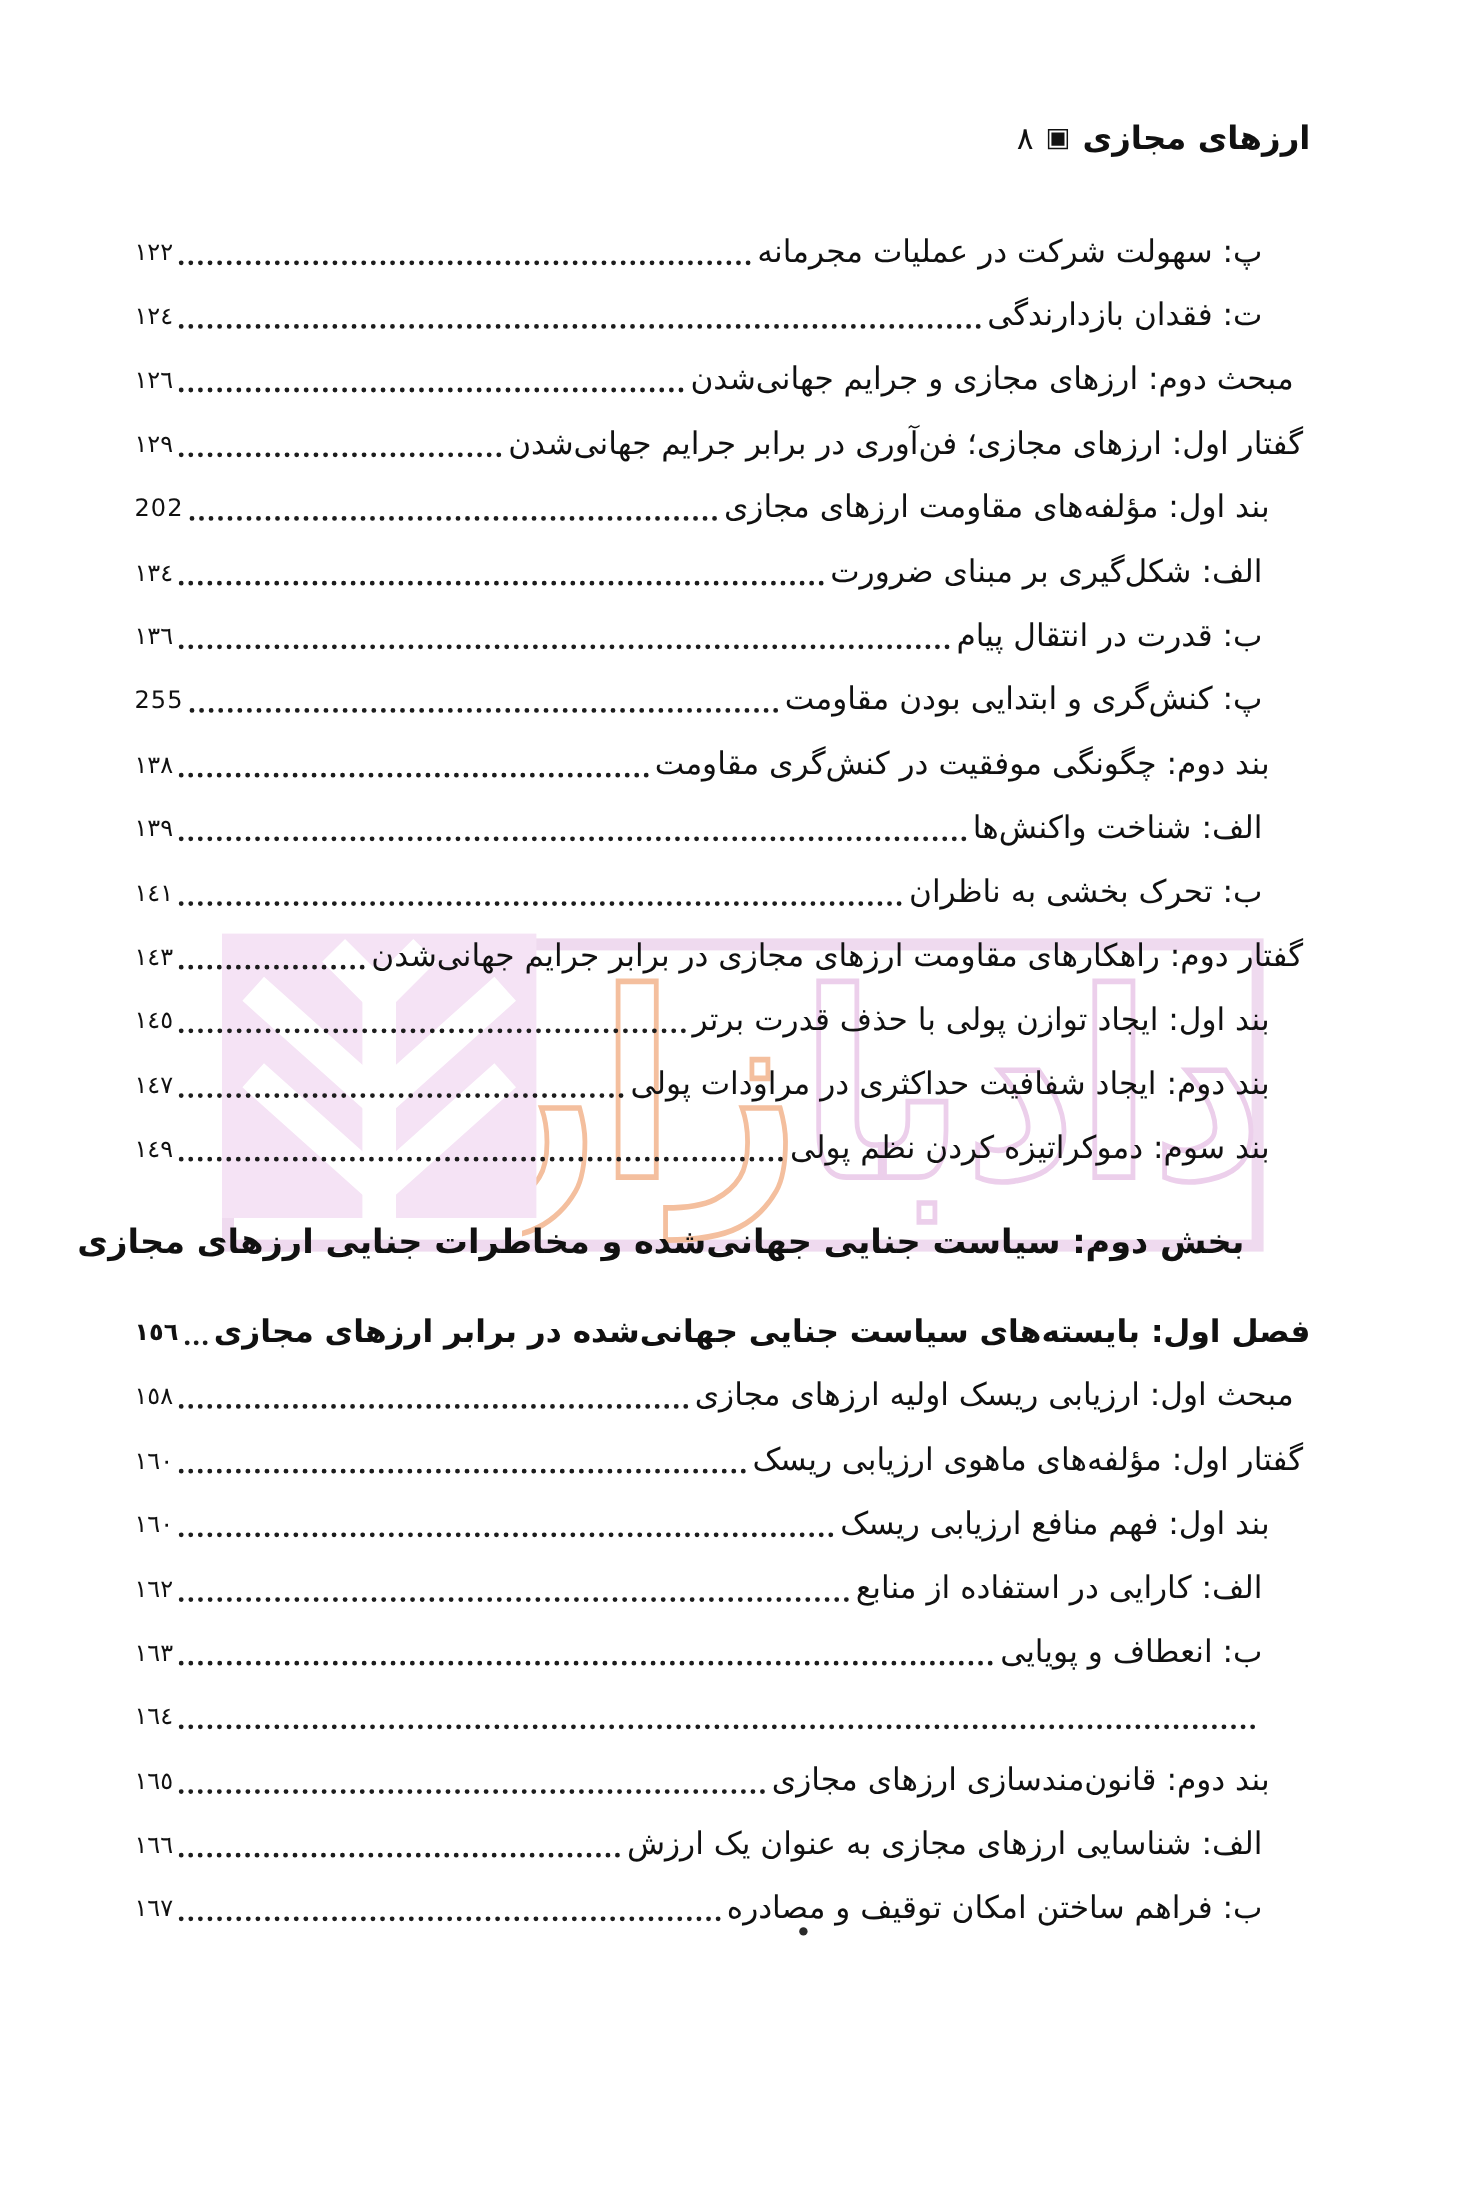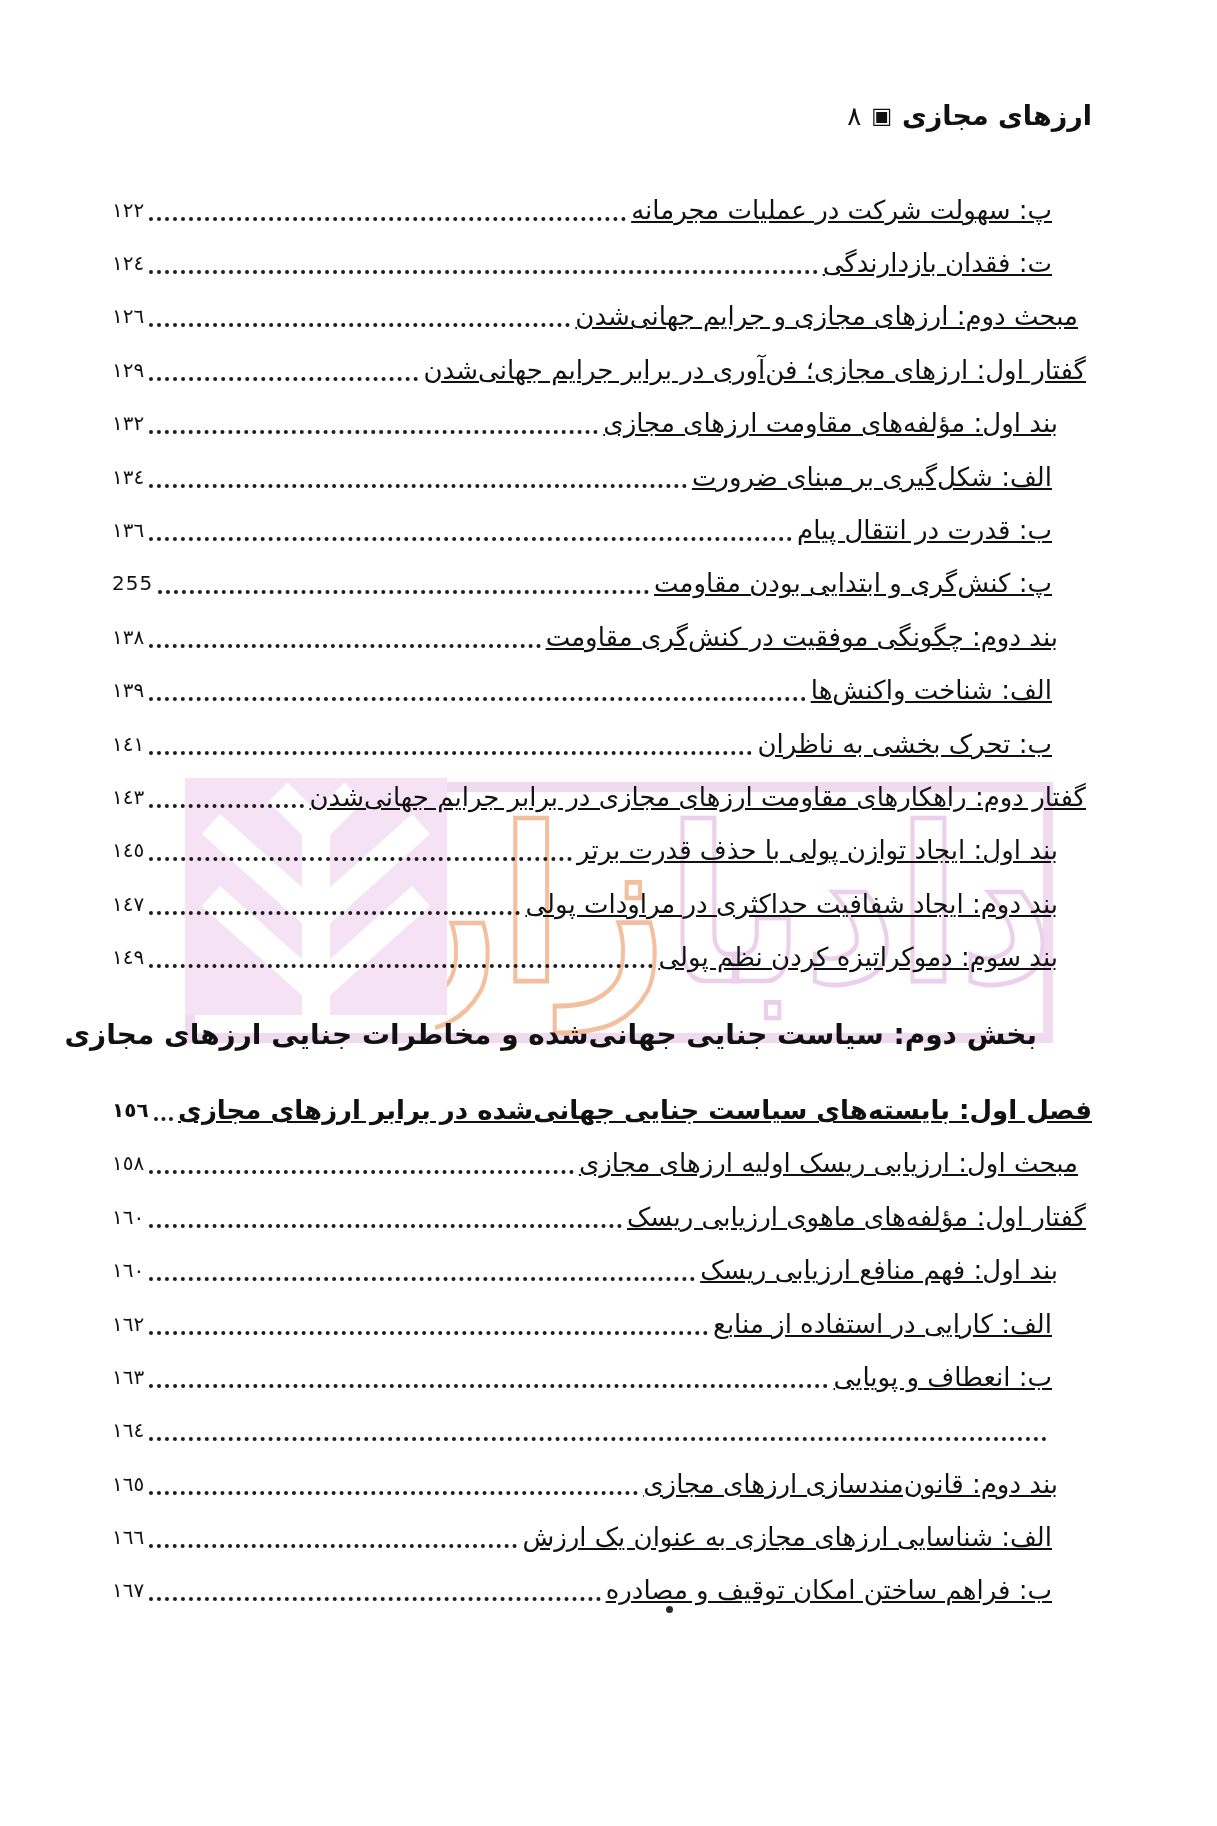--- a/index.html
+++ b/index.html
@@ -45,21 +45,21 @@
   .hdr .sep{font-size:22px;line-height:1;}
   
   .toc{
     position:absolute;top:183px;right:125px;left:112px;z-index:2;
     direction:rtl;
   }
   .row{
     display:flex;flex-direction:row;align-items:center;
     height:53.4px;font-size:26px;white-space:nowrap;
   }
-  .row .t{flex:0 0 auto;text-decoration:underline;}
+  .row .t{flex:0 0 auto;}
   .row .dots{
     flex:1 1 auto;min-width:12px;
     border-bottom:4px dotted #1c1c1c;
     margin:0 5px;transform:translateY(9px);
   }
   .row .n{flex:0 0 auto;font-size:20px;letter-spacing:1px;}
   .lv-fasl  {margin-right:0;}
   .lv-mabhas{margin-right:14px;}
   .lv-goftar{margin-right:6px;}
   .lv-band  {margin-right:34px;}
@@ -119,21 +119,21 @@
         <span class="n">١٢٦</span>
       </div>
       <div class="row lv-goftar">
         <span class="t">گفتار اول: ارزهای مجازی؛ فن‌آوری در برابر جرایم جهانی‌شدن</span>
         <span class="dots"></span>
         <span class="n">١٢٩</span>
       </div>
       <div class="row lv-band">
         <span class="t">بند اول: مؤلفه‌های مقاومت ارزهای مجازی</span>
         <span class="dots"></span>
-        <span class="n">١٣٢</span>
+        <span class="n">202</span>
       </div>
       <div class="row lv-item">
         <span class="t">الف: شکل‌گیری بر مبنای ضرورت</span>
         <span class="dots"></span>
         <span class="n">١٣٤</span>
       </div>
       <div class="row lv-item">
         <span class="t">ب: قدرت در انتقال پیام</span>
         <span class="dots"></span>
         <span class="n">١٣٦</span>

